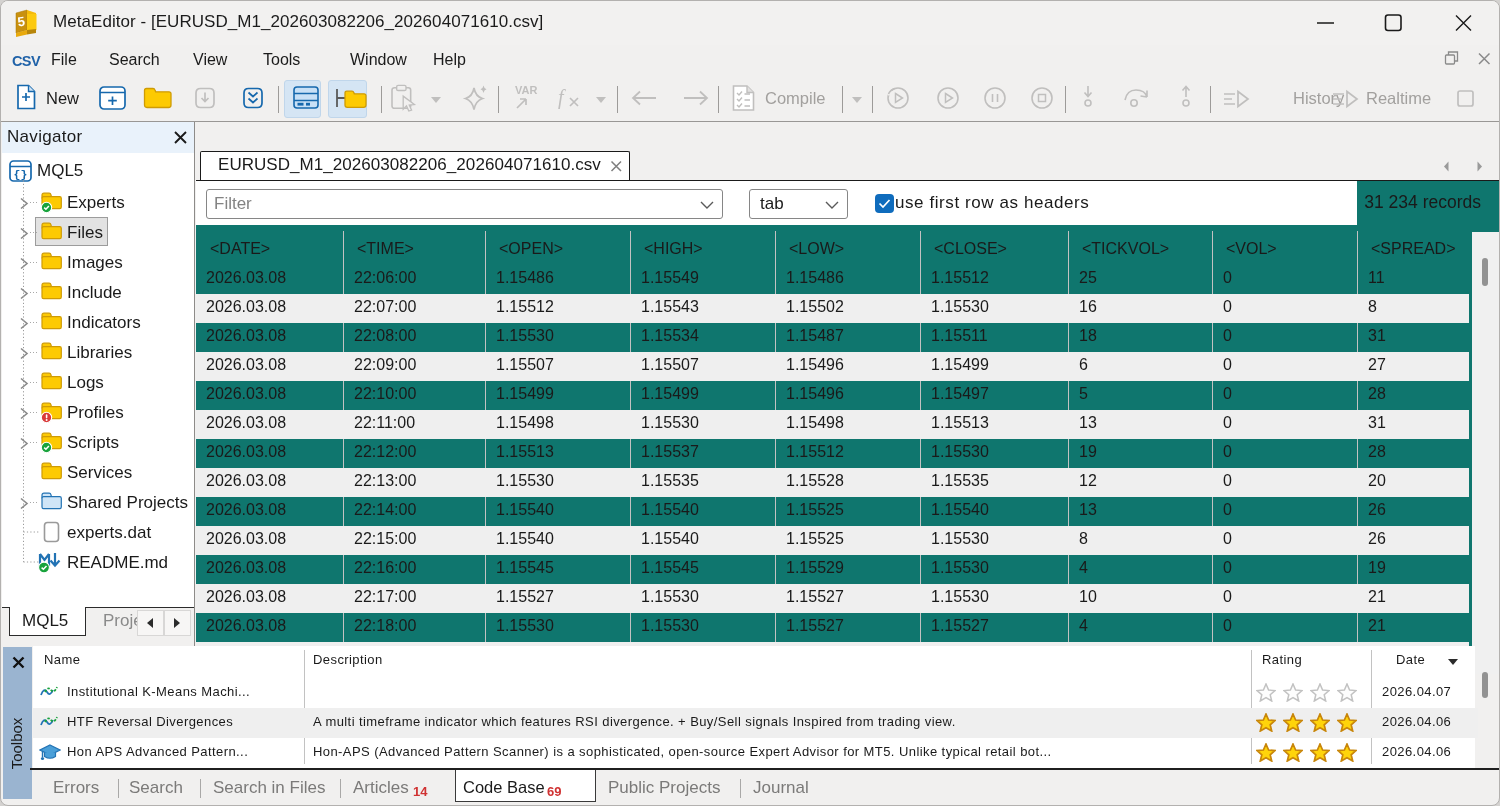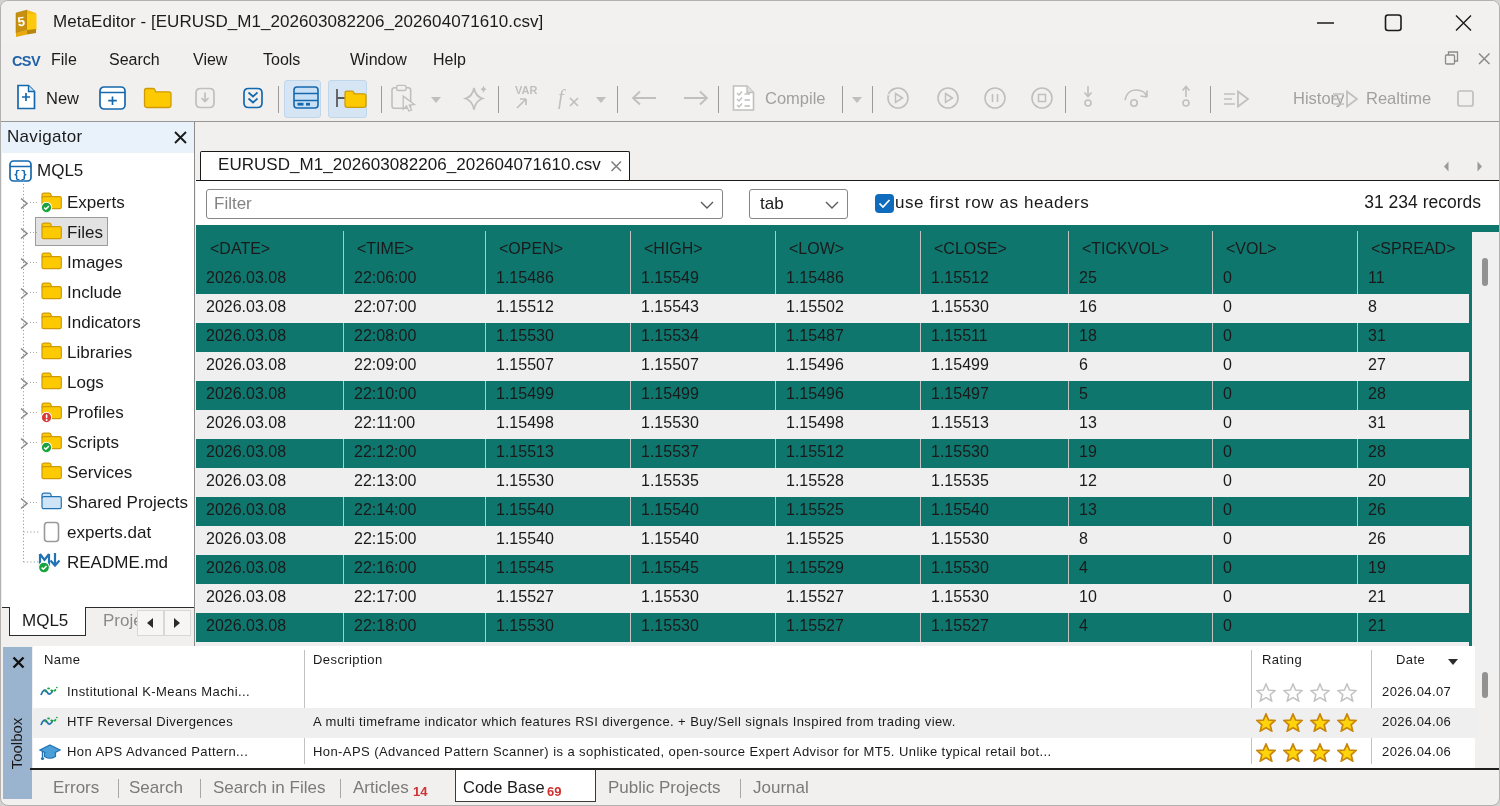--- a/index.html
+++ b/index.html
@@ -20,21 +20,21 @@
 .nav-header { position:absolute; left:0; top:0; width:193px; height:31px; background:#e9f2fb; }
 .nav-header span { position:absolute; left:5px; top:5px; font-size:17px; letter-spacing:0.3px; color:#1b1b1b; }
 .tree-row { position:absolute; left:0; width:192px; height:30px; font-size:17px; }
 .tree-row .lbl { position:absolute; left:65px; top:5px; white-space:nowrap; }
 .editor { position:absolute; left:195px; top:121px; width:1304px; height:524px; background:#0f766e;margin-top:28px; }
 .tabstrip { position:absolute; left:0; top:0; width:1304px; height:31px; background:#f1f0ef; }
 .tabline { position:absolute; left:0; top:30px; width:1304px; height:1px; background:#1a1a1a; }
 .doc-tab { position:absolute; left:4px; top:1px; width:430px; height:30px; background:#ffffff;
   border:1px solid #1a1a1a; border-bottom:none; border-radius:2px 2px 0 0; }
 .doc-tab span { position:absolute; left:17px; top:3px; font-size:17px; letter-spacing:0.05px; }
-.filter-row { position:absolute; left:0; top:31px; width:1304px; height:44px; background:#fff; }
+.filter-row { position:absolute; left:0; top:31px; width:1161px; height:44px; background:#fff; }
 .combo { position:absolute; top:8px; height:30px; border:1px solid #868686; border-radius:3px; background:#fff; }
 .combo .ph { position:absolute; left:7px; top:4px; font-size:17px; color:#838383; }
 .combo .val { position:absolute; left:10px; top:4px; font-size:17px; color:#1a1a1a; }
 .grid { position:absolute; left:0; top:75px; width:1276px; height:449px; font-size:16px; }
 .col-sep { position:absolute; top:6px; width:1px; height:443px; background:#c2c2c2; }
 .hcell { position:absolute; top:15px; white-space:nowrap; }
 .drow { position:absolute; left:0; width:1273px; height:29px; }
 .drow.alt { background:#efefef; }
 .dcell { position:absolute; top:4px; white-space:nowrap; }
 .toolbox { position:absolute; left:1px; top:645px; width:1498px; height:160px; }

